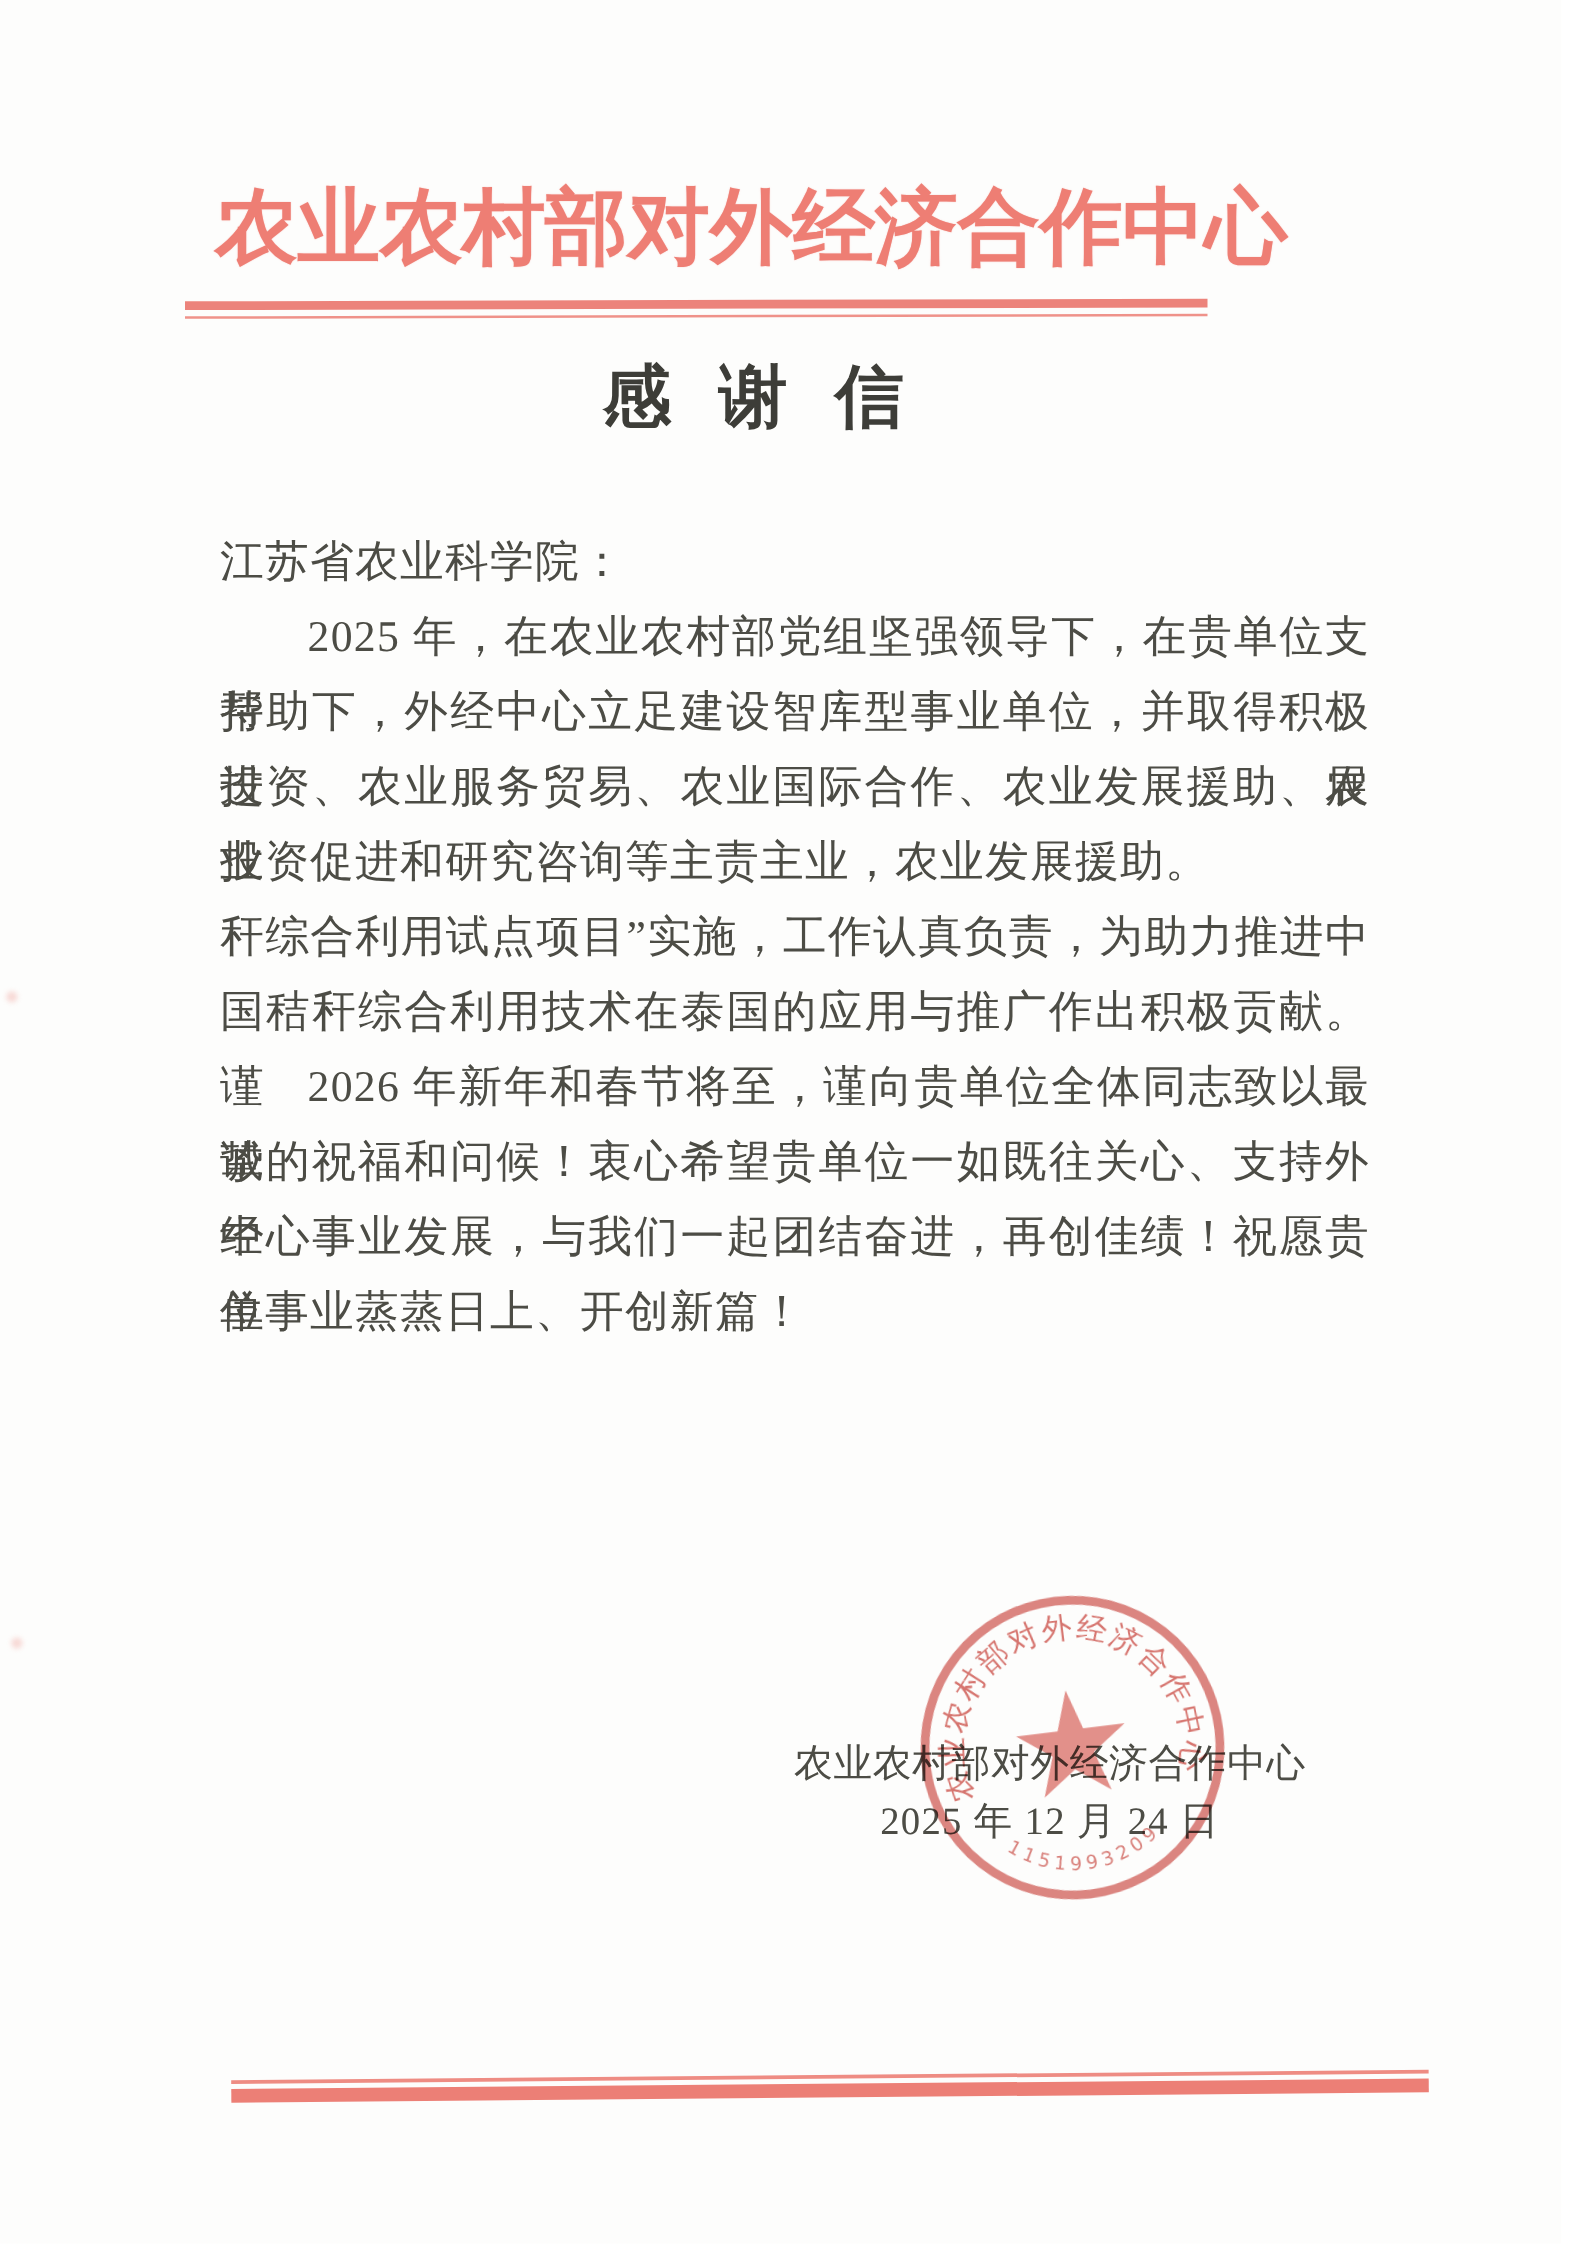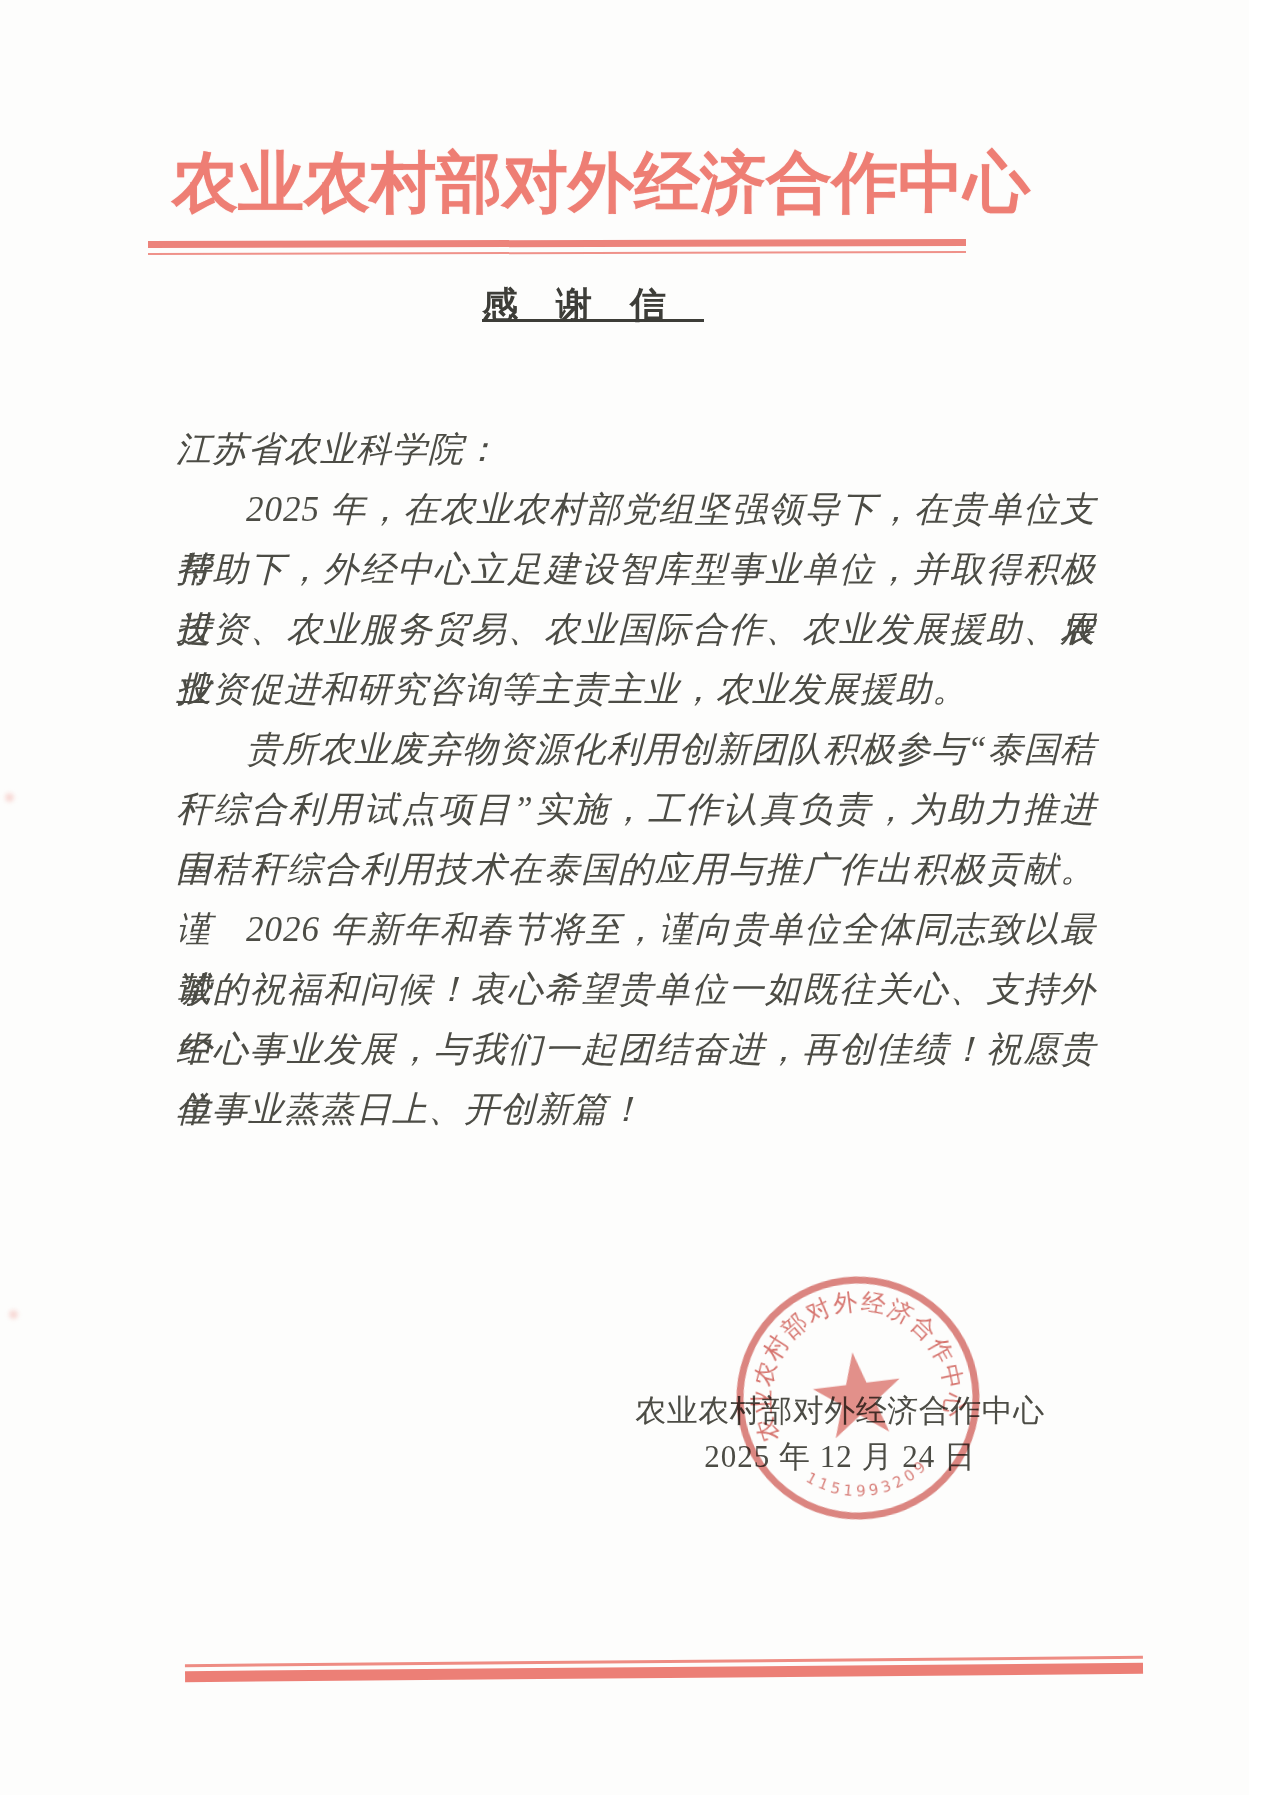--- a/index.html
+++ b/index.html
@@ -37,36 +37,34 @@
     left: 148px; top: 252px;
     width: 818px; height: 2px;
     background: #ef928a;
     transform: rotate(-0.15deg);
   }
 
   
   .doc-title {
     position: absolute;
     left: 482px; top: 281px;
-    font-size: 36px;
+    font-size: 55px;
     font-weight: 700;
     letter-spacing: 38px;
     color: #3d3d38;
     white-space: nowrap;
-    text-decoration: underline;
   }
 
   
   .content {
     position: absolute;
     left: 176px; top: 420px;
     width: 920px;
     color: #4c4c45;
     font-size: 35px;
-    font-style: italic;
   }
   .bodyline {
     height: 60px;
     line-height: 60px;
     text-align: justify;
     text-align-last: justify;
     text-justify: inter-character;
     letter-spacing: 1px;
     white-space: nowrap-off;
   }
@@ -135,21 +133,20 @@
   <div class="doc-title">感谢信</div>
 
   <div class="content">
     <div class="bodyline salutation">江苏省农业科学院：</div>
 
     <div class="bodyline line-first">2025 年，在农业农村部党组坚强领导下，在贵单位支持</div>
     <div class="bodyline">帮助下，外经中心立足建设智库型事业单位，并取得积极进展</div>
     <div class="bodyline">投资、农业服务贸易、农业国际合作、农业发展援助、农业</div>
     <div class="bodyline line-last">投资促进和研究咨询等主责主业，农业发展援助。</div>
 
-    <div class="bodyline line-first">贵所农业废弃物资源化利用创新团队积极参与“泰国秸</div>
     <div class="bodyline">秆综合利用试点项目”实施，工作认真负责，为助力推进中</div>
     <div class="bodyline">国秸秆综合利用技术在泰国的应用与推广作出积极贡献。谨</div>
 
     <div class="bodyline line-first">2026 年新年和春节将至，谨向贵单位全体同志致以最诚</div>
     <div class="bodyline">挚的祝福和问候！衷心希望贵单位一如既往关心、支持外经</div>
     <div class="bodyline">中心事业发展，与我们一起团结奋进，再创佳绩！祝愿贵单</div>
     <div class="bodyline line-last">位事业蒸蒸日上、开创新篇！</div>
   </div>
 
   <div class="sig">

